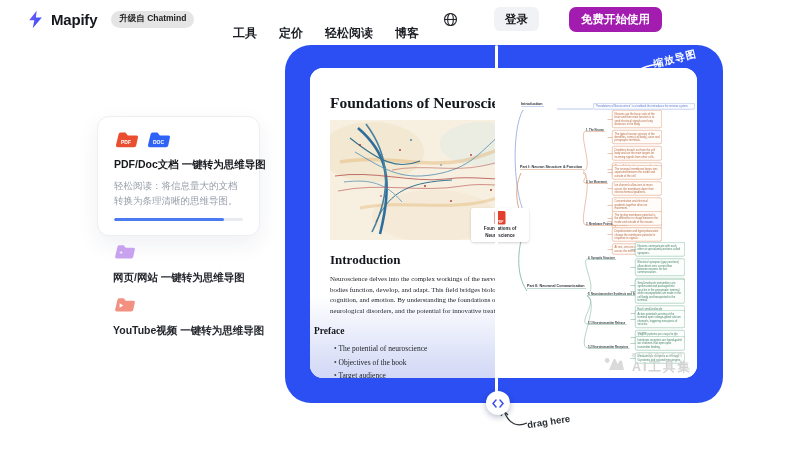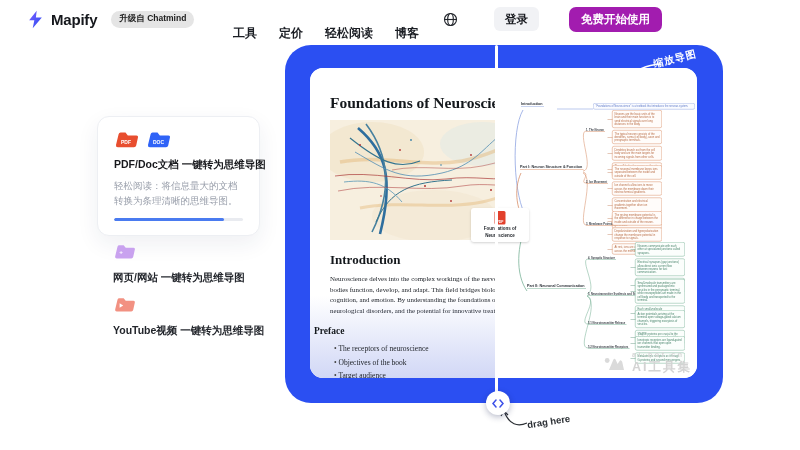--- a/index.html
+++ b/index.html
@@ -176,21 +176,21 @@
             <circle cx="81" cy="20" r=".9"></circle>
             <circle cx="111" cy="45" r=".8"></circle>
             <circle cx="171" cy="50" r=".9"></circle>
           </g>
       </svg>
       <div class="doc-h2">Introduction</div>
       <div class="doc-para">Neuroscience delves into the complex workings of the nervous system and how our bodies function, develop, and adapt. This field bridges biology with behavior, cognition, and emotion. By understanding the foundations of the brain we explore neurological disorders, and the potential for innovative treatments.</div>
       <div class="doc-fade"></div>
       <div class="doc-h3">Preface</div>
       <ul class="doc-list">
-        <li>The receptors of neuroscience</li>
+        <li>The potential of neuroscience</li>
         <li>Objectives of the book</li>
         <li>Target audience</li>
       </ul>
     </div>
 
     <div class="map-pane">
       <svg class="mm-svg" width="200" height="310" viewBox="0 0 200 310">
         <g fill="none" stroke-width=".8">
           <path d="M30 150 C16 130 14 62 26 42" stroke="#8fa4e2"></path>
           <path d="M60 41 L96 41" stroke="#8fa4e2" stroke-width=".6"></path>

